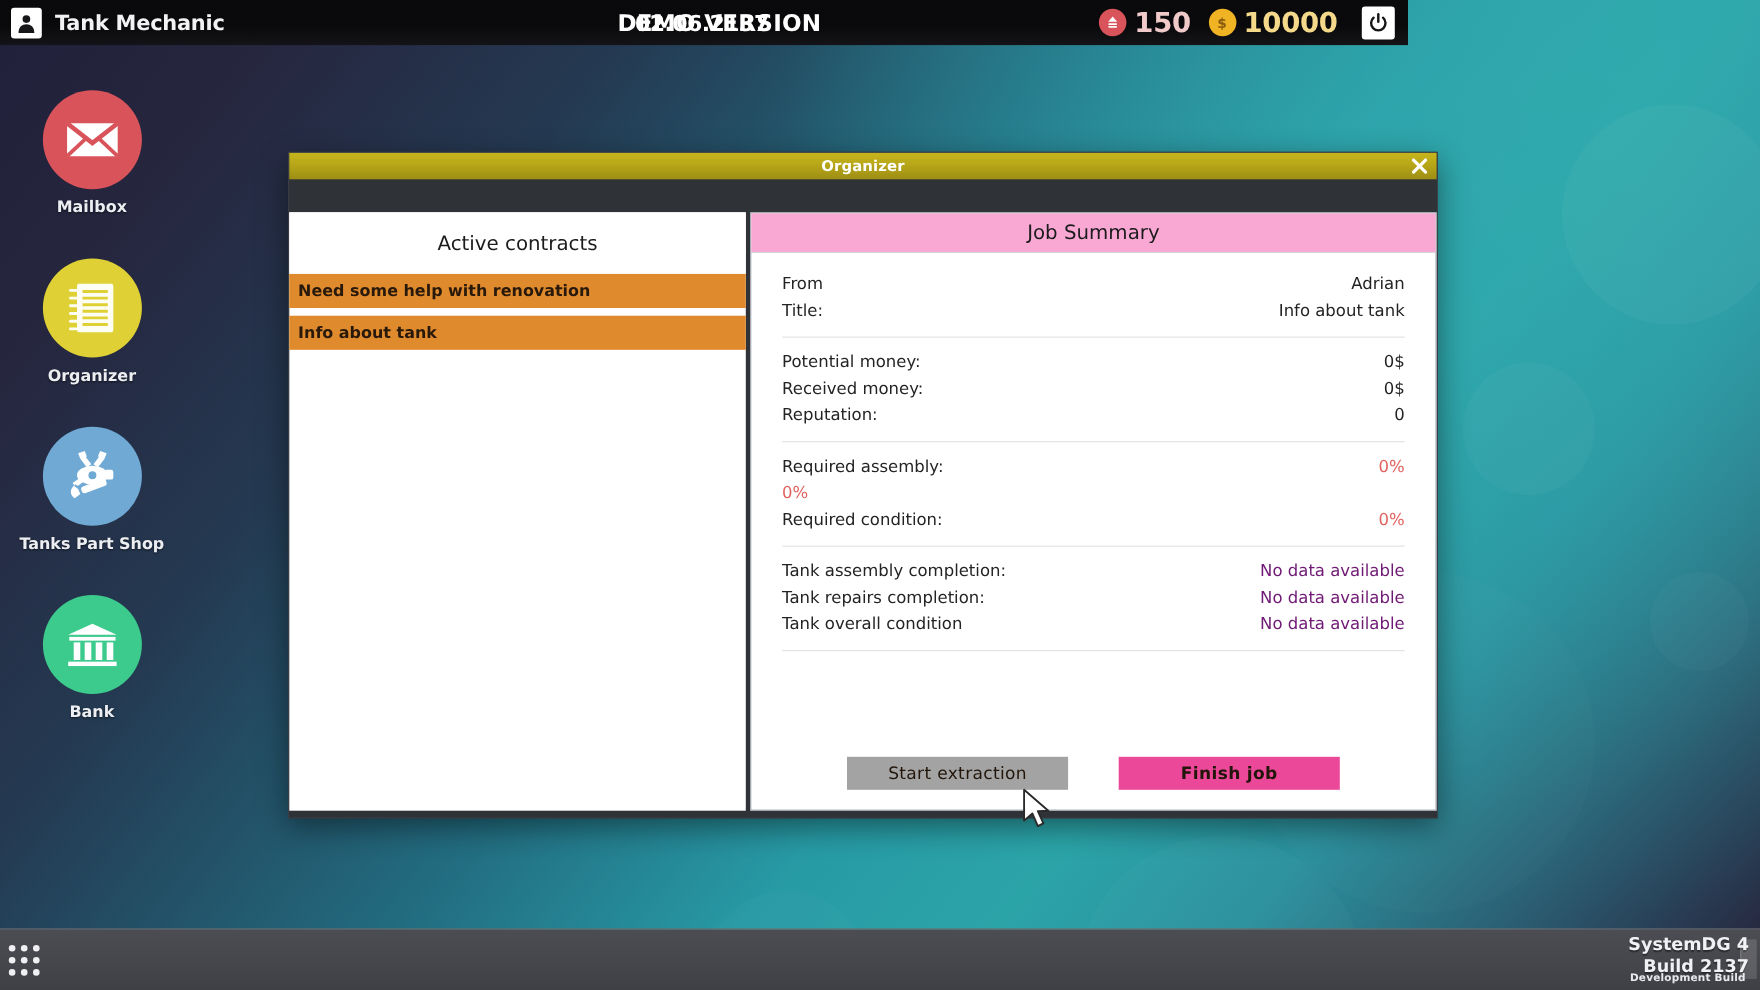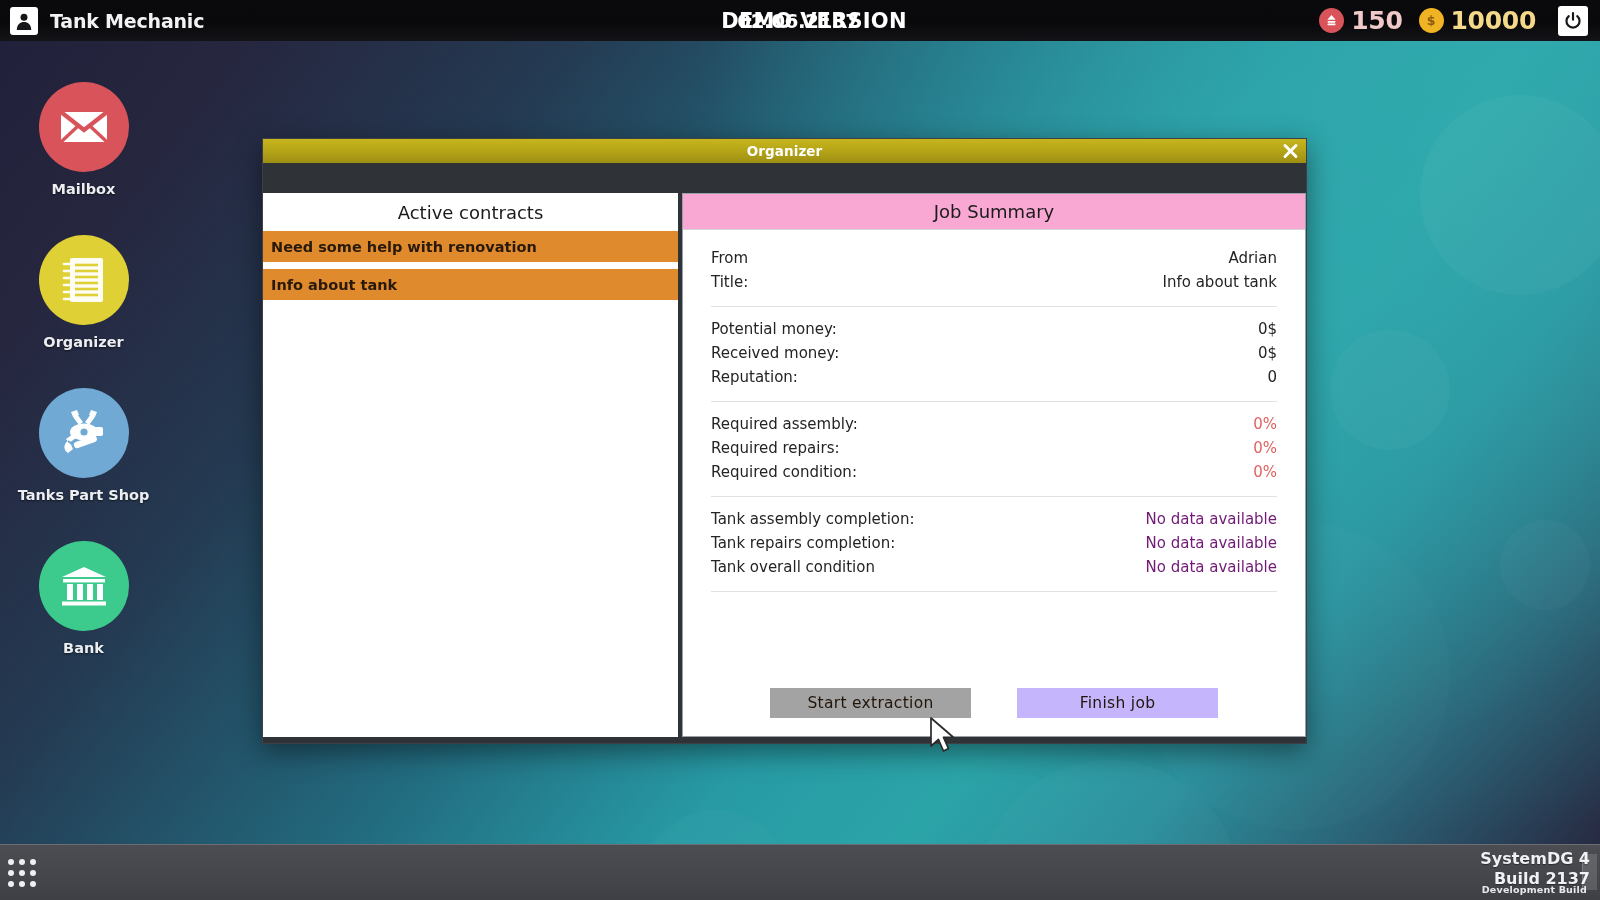--- a/index.html
+++ b/index.html
@@ -37,21 +37,21 @@
   .bk1 { width: 200px; height: 200px; left: 1420px; top: 95px;  background: rgba(255,255,255,0.035); }
   .bk2 { width: 120px; height: 120px; left: 1330px; top: 330px; background: rgba(255,255,255,0.030); }
   .bk3 { width: 260px; height: 260px; left: 980px;  top: 760px; background: rgba(255,255,255,0.022); }
   .bk4 { width: 150px; height: 150px; left: 640px;  top: 810px; background: rgba(255,255,255,0.020); }
   .bk5 { width: 310px; height: 310px; left: 1140px; top: 520px; background: rgba(255,255,255,0.016); }
   .bk6 { width: 90px;  height: 90px;  left: 1500px; top: 520px; background: rgba(255,255,255,0.028); }
 
   
   #topbar {
     position: absolute; left: 0; top: 0;
-    width: 1600px; height: 41px;
+    width: 1280px; height: 41px;
     background: linear-gradient(180deg, #0a0a0c 0%, #09090b 55%, #141418 100%);
     display: flex; align-items: center;
     z-index: 40;
   }
   #avatar-box {
     width: 28px; height: 28px; margin-left: 10px;
     background: #fff; border-radius: 3px;
     display: flex; align-items: center; justify-content: center;
   }
   #game-title {
@@ -158,21 +158,21 @@
     background: #2f3338;
   }
 
   
   #contracts-pane {
     width: 415px; flex: 0 0 415px;
     background: #ffffff;
     display: flex; flex-direction: column;
   }
   #contracts-header {
-    height: 38px;
+    height: 56px;
     display: flex; align-items: center; justify-content: center;
     color: #1b1b1b; font-size: 18px;
     background: #ffffff;
   }
   #contracts-list { flex: 1 1 auto; padding-top: 0; }
   .contract-row {
     height: 31px;
     margin-bottom: 7px;
     background: #e08a2e;
     display: flex; align-items: center;
@@ -224,21 +224,21 @@
   .action-btn {
     width: 201px; height: 30px;
     border: none;
     font-family: "DejaVu Sans", "Liberation Sans", sans-serif;
     font-size: 15.5px;
     color: #22150a;
     letter-spacing: 0.3px;
     cursor: pointer;
   }
   .btn-extract { background: #a3a3a3; }
-  .btn-finish  { background: #c4b5fd; }
+  .btn-finish  { background: #ec4899; font-weight: bold; }
 
   
   #taskbar {
     position: absolute; left: 0; bottom: 0;
     width: 1600px; height: 56px;
     background: linear-gradient(180deg, #4c4d52 0%, #46474c 50%, #3f4045 100%);
     border-top: 1px solid #6d6e73;
     z-index: 40;
   }
   #app-grid {
@@ -479,21 +479,20 @@
               <span class="v">0</span>
             </div>
           </div>
 
           <div class="sgroup">
             <div class="srow">
               <span class="k">Required assembly:</span>
               <span class="v warn">0%</span>
             </div>
             <div class="srow">
-              <span class="k">Required repairs:</span>
               <span class="v warn">0%</span>
             </div>
             <div class="srow">
               <span class="k">Required condition:</span>
               <span class="v warn">0%</span>
             </div>
           </div>
 
           <div class="sgroup g-divider-bottom">
             <div class="srow">

